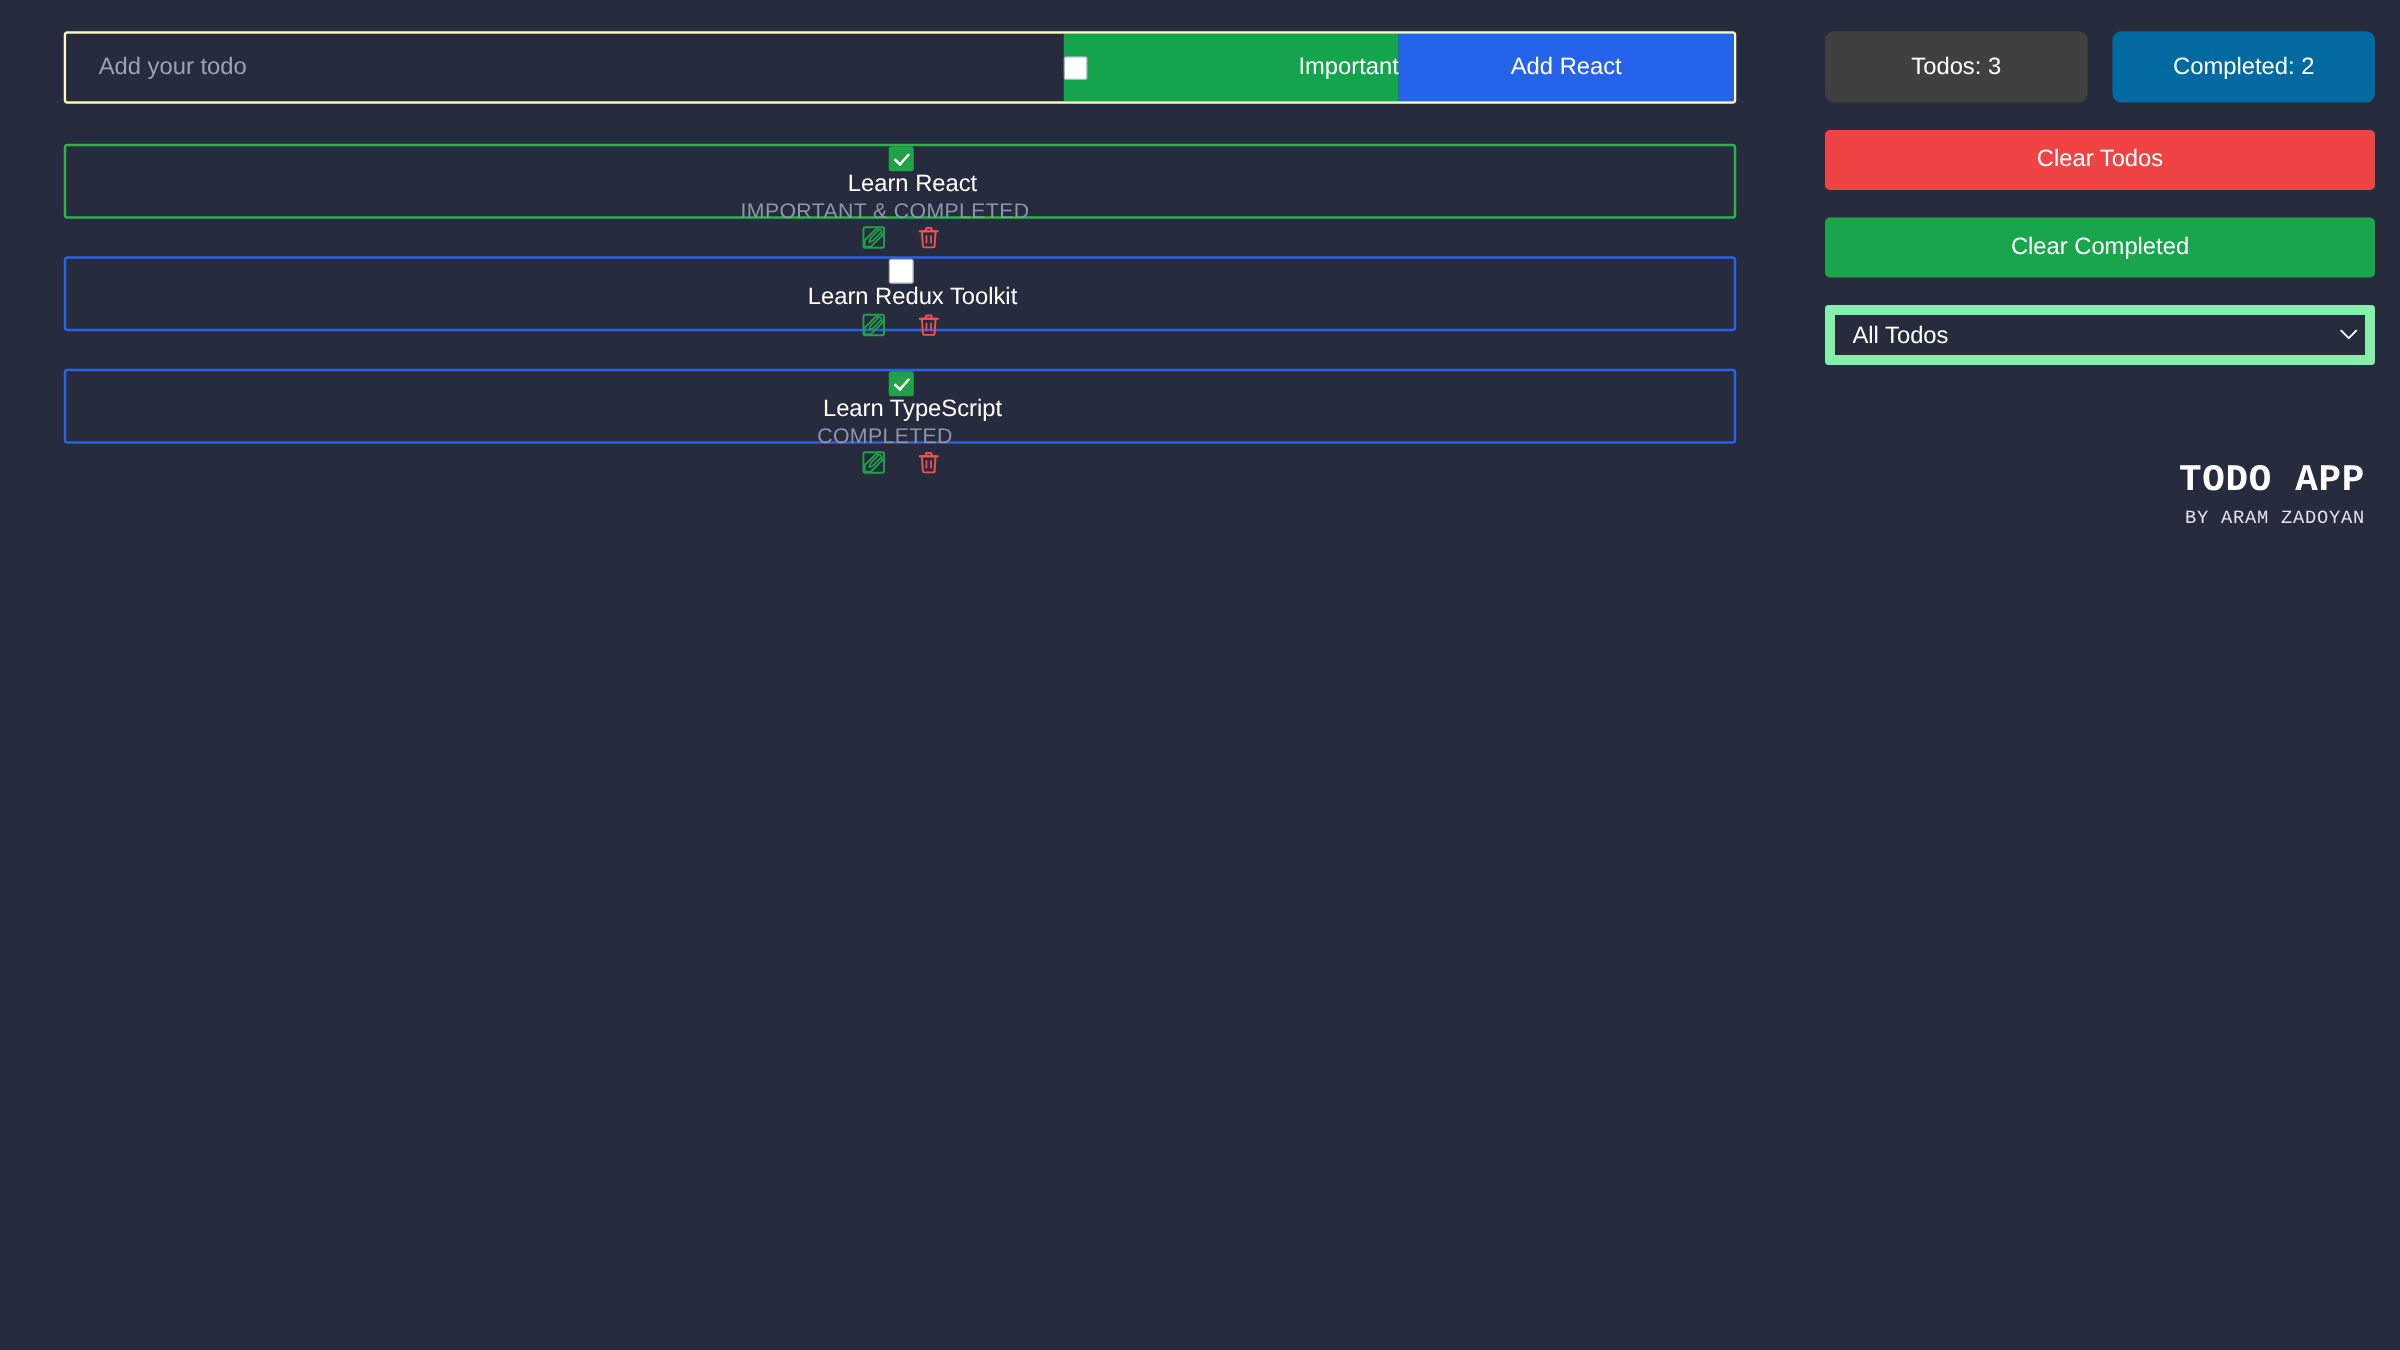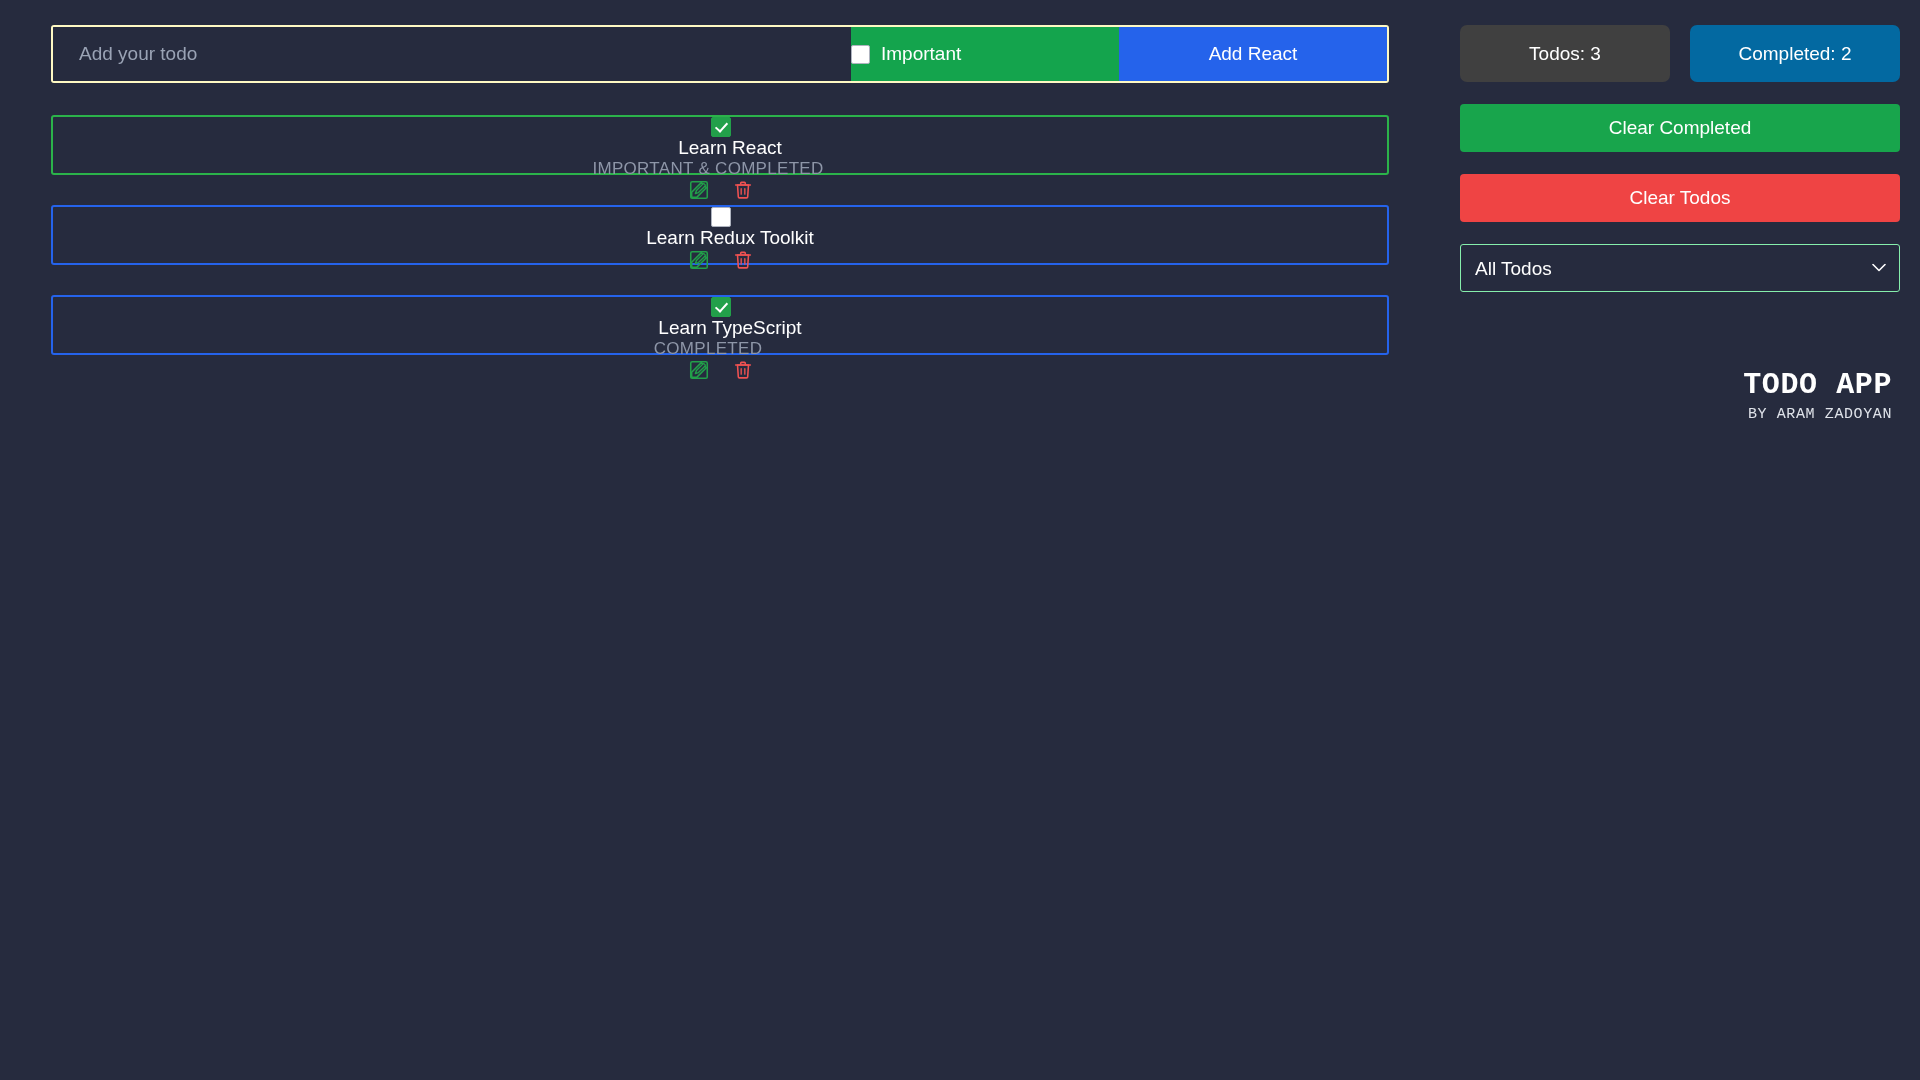--- a/index.html
+++ b/index.html
@@ -58,21 +58,21 @@
     font-size: 19px;
   }
 
   .important-toggle {
     flex: 0 0 268px;
     height: 100%;
     background: #14a44d;
     border: none;
     display: flex;
     align-items: center;
-    justify-content: flex-start;
+    justify-content: space-between;
     gap: 11px;
     cursor: pointer;
     color: #ffffff;
     font-family: "Liberation Sans", sans-serif;
     font-size: 19px;
   }
 
   .cb-box {
     width: 19px;
     height: 19px;
@@ -220,21 +220,21 @@
     position: relative;
     margin-top: 22px;
     height: 48px;
   }
 
   .filter-select {
     width: 100%;
     height: 48px;
     background: #262b3e;
     color: #ffffff;
-    border: 1px solid #86efac;
+    border: 8px solid #86efac;
     border-radius: 3px;
     font-family: "Liberation Sans", sans-serif;
     font-size: 19px;
     padding: 0 38px 0 14px;
     appearance: none;
     -webkit-appearance: none;
     outline: none;
     cursor: pointer;
   }
 
@@ -365,26 +365,26 @@
 
     <div class="badge-row">
       <div class="badge badge-todos">
         <span>Todos: 3</span>
       </div>
       <div class="badge badge-completed">
         <span>Completed: 2</span>
       </div>
     </div>
 
+    <button class="side-btn btn-clear-todos">
+      <span>Clear Todos</span>
+    </button>
+
     <button class="side-btn btn-clear-completed">
       <span>Clear Completed</span>
-    </button>
-
-    <button class="side-btn btn-clear-todos">
-      <span>Clear Todos</span>
     </button>
 
     <div class="filter-wrap">
       <select class="filter-select" id="filter-select"><option value="All Todos">All Todos</option></select>
       <span class="filter-caret">
         <svg width="14" height="9" viewBox="0 0 14 9" fill="none">
           <path d="M1 1L7 7L13 1" stroke="#ffffff" stroke-width="1.6" stroke-linecap="round" stroke-linejoin="round"></path>
         </svg>
       </span>
     </div>

